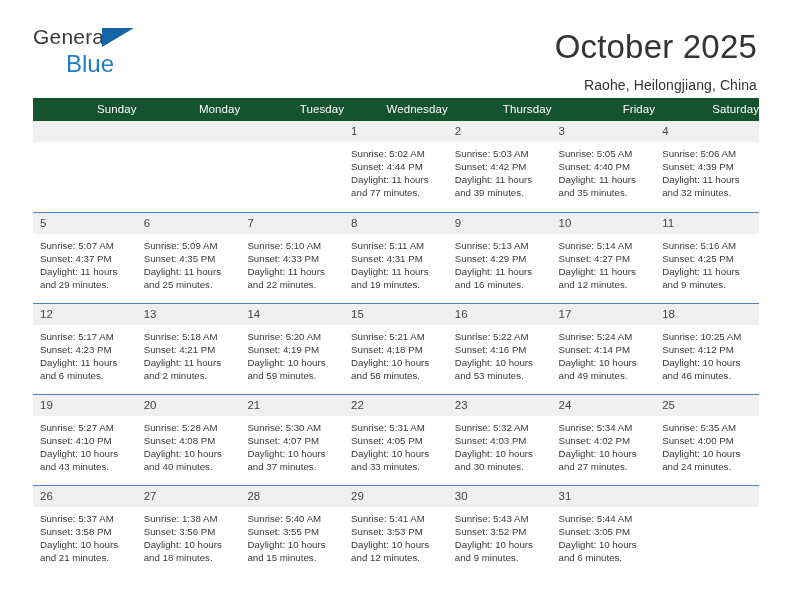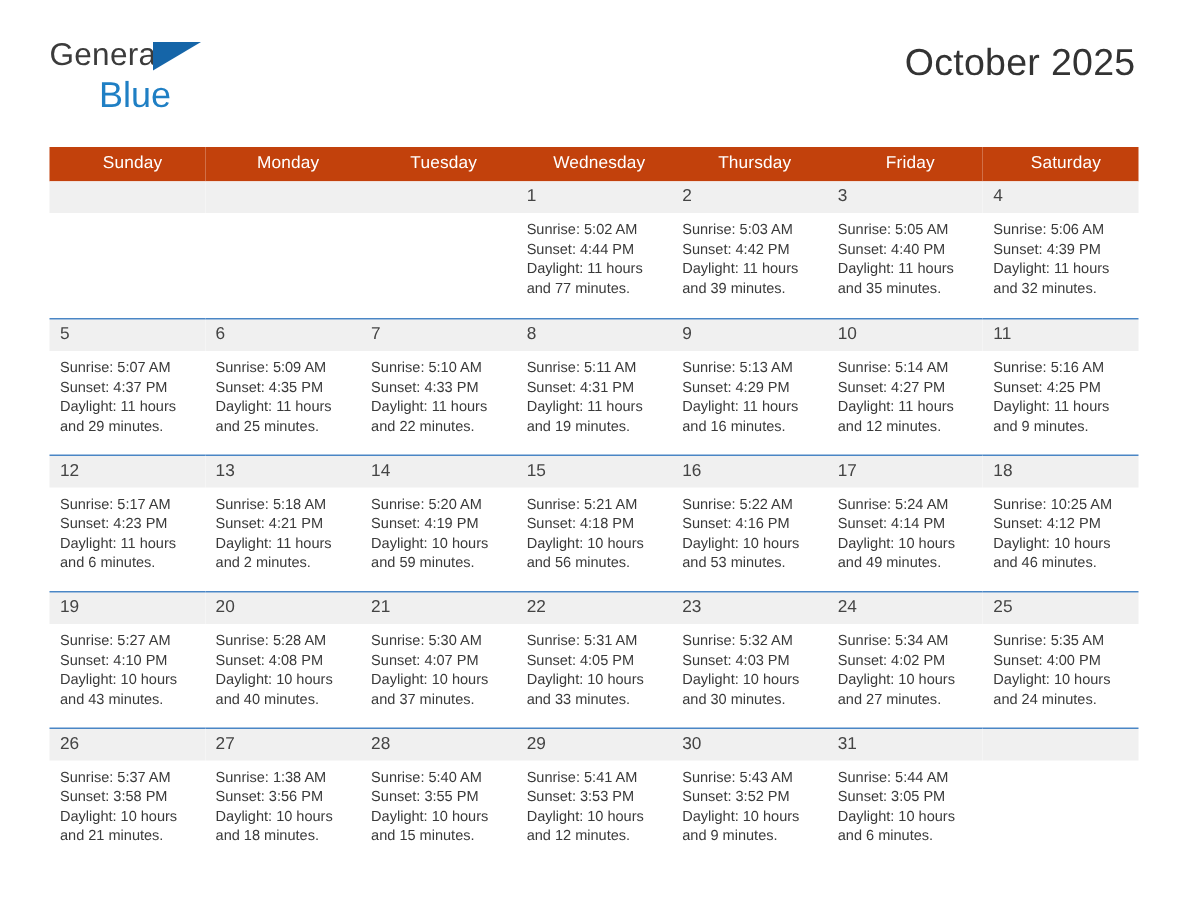--- a/index.html
+++ b/index.html
@@ -49,46 +49,46 @@
   .logo-blue {
     font-size: 24px;
     color: #1f7fc4;
     line-height: 1;
     display: block;
     margin-top: 5px;
     margin-left: 33px;
   }
   .titles { text-align: right; padding-top: 2px; }
   .cal-title {
-    font-size: 25px;
+    font-size: 33px;
     color: #333333;
     font-weight: normal;
     letter-spacing: .2px;
     line-height: 1.15;
   }
   .cal-sub {
     font-size: 14px;
     color: #333333;
     margin-top: 11px;
     letter-spacing: .1px;
   }
 
   
   .cal {
     margin: 0 33px;
     width: 726px;
     border-collapse: collapse;
     table-layout: fixed;
   }
   .cal th {
-    background: #c2410c;
+    background: #14532d;
     color: #ffffff;
     font-size: 11.5px;
     font-weight: normal;
-    text-align: center;
+    text-align: right;
     padding: 5px 0 6px 7px;
     letter-spacing: .1px;
     height: 22px;
   }
   .cal td {
     vertical-align: top;
     padding: 0;
     width: 103.71px;
     height: 91px;
     border-top: 1px solid #4a86c5;
@@ -118,20 +118,21 @@
 <div class="page">
 
   <div class="top">
     <div class="logo">
       <span class="logo-general">General</span>
       <span class="logo-tri"></span>
       <span class="logo-blue">Blue</span>
     </div>
     <div class="titles">
       <div class="cal-title">October 2025</div>
+      <div class="cal-sub">Raohe, Heilongjiang, China</div>
     </div>
   </div>
 
   <table class="cal">
     <thead>
       <tr>
         <th>Sunday</th>
         <th>Monday</th>
         <th>Tuesday</th>
         <th>Wednesday</th>

